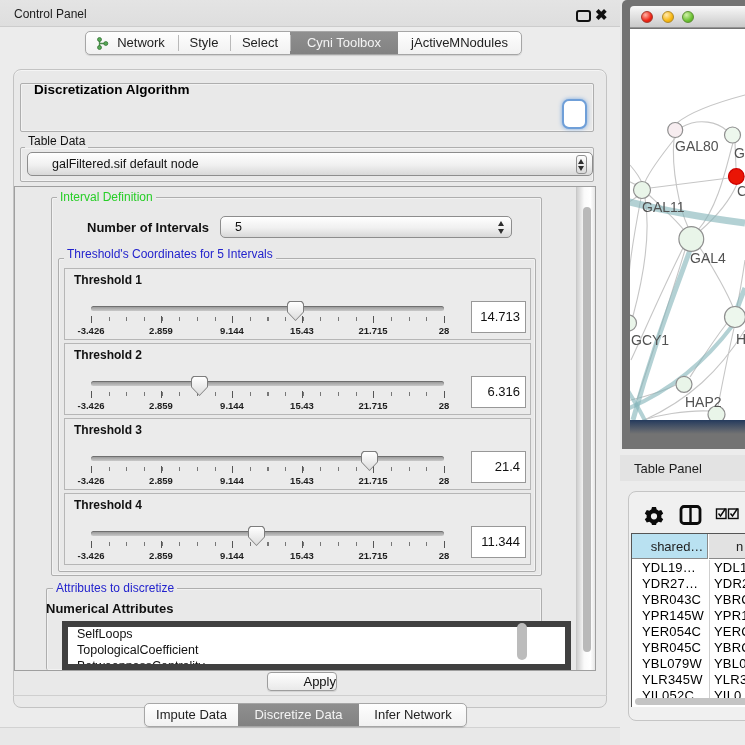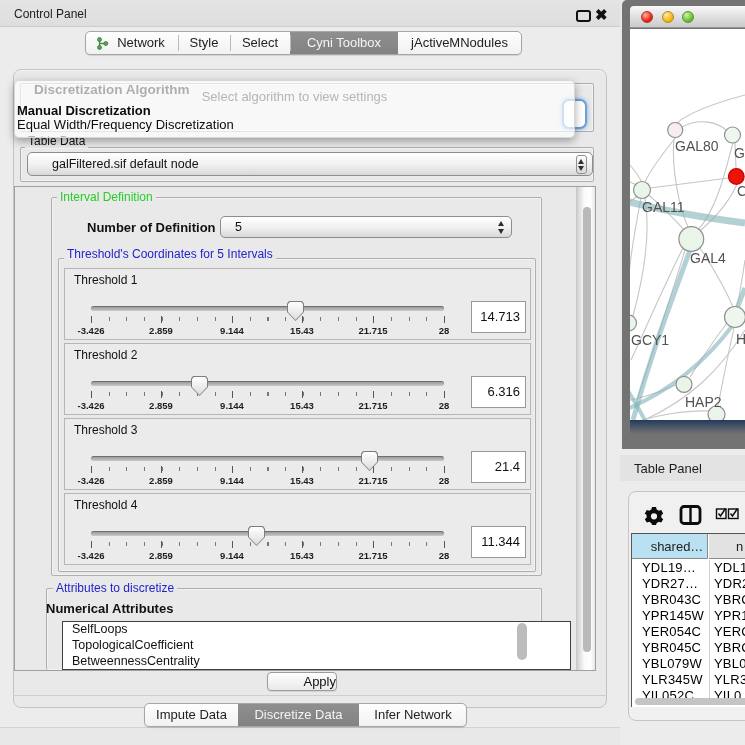--- a/index.html
+++ b/index.html
@@ -30,30 +30,30 @@
 #popup{position:absolute;left:14px;top:80px;width:561px;height:58px;background:rgba(255,255,255,.68);border:1px solid #d8d8d8;border-radius:5px;box-shadow:0 3px 9px rgba(0,0,0,.35)}
 #popup .p1{position:absolute;left:0;top:8px;width:100%;text-align:center;font-size:13px;color:#b5b5b5}
 #popup .p2{position:absolute;left:2px;top:22px;font-size:13px;font-weight:bold;color:#0c0c0c}
 #popup .p3{position:absolute;left:2px;top:36px;font-size:13px;color:#0c0c0c}
 
 #spane{position:absolute;left:14px;top:186px;width:582px;height:485px;border:1px solid #9f9f9f;background:#e9e9e9}
 #vtrack{position:absolute;right:0;top:0;width:19px;height:483px;background:linear-gradient(90deg,#cfcfcf,#fafafa 40%,#ffffff 75%,#e6e6e6);border-left:1px solid #c8c8c8}
 #vthumb{position:absolute;left:583px;top:207px;width:8px;height:445px;background:#b9b9b9;border-radius:4.5px}
 
 .tbox{position:absolute;left:64px;width:467px;height:72px;background:#ebebeb;border:1px solid #b6b6b6}
-.tlab{position:absolute;left:9px;top:4px;font-size:12px;font-weight:normal;color:#111}
+.tlab{position:absolute;left:9px;top:4px;font-size:12px;font-weight:bold;color:#111}
 .track{position:absolute;left:26px;top:37px;width:353px;height:5px;border-radius:2.5px;background:linear-gradient(#8f8f8f,#c9c9c9);box-shadow:inset 0 1px 0 rgba(0,0,0,.25)}
 .ticks{position:absolute;left:26px;top:48px;width:355px;height:4px;background:repeating-linear-gradient(90deg,#777 0,#777 1px,transparent 1px,transparent 17.65px)}
 .mt{position:absolute;top:47px;width:1px;height:7px;background:#555}
 .sl{position:absolute;top:56px;font-size:9.5px;font-weight:bold;color:#1d1d1d;transform:translateX(-50%);white-space:nowrap}
 .thumb{position:absolute;top:32px;width:17px;height:20px;background:#7d7d7d;clip-path:polygon(12% 0,88% 0,100% 12%,100% 55%,50% 100%,0 55%,0 12%)}
 .thumb:after{content:"";position:absolute;left:1px;top:1px;width:15px;height:18px;background:linear-gradient(#ffffff,#dcdcdc);clip-path:polygon(12% 0,88% 0,100% 12%,100% 55%,50% 100%,0 55%,0 12%)}
 .val{position:absolute;left:406px;top:32px;width:55px;height:32px;background:#fff;border:1px solid #989898;font-size:13px;color:#111;text-align:right;line-height:30px;padding-right:5px}
 
-#numlist{position:absolute;left:62px;top:621px;width:509px;height:49px;background:#fff;border:1px solid #404040;overflow:hidden}
+#numlist{position:absolute;left:62px;top:621px;width:509px;height:49px;background:#fff;border:6px solid #404040;overflow:hidden}
 #numlist div{font-size:12.5px;color:#111;padding-left:9px;height:15.8px;line-height:15.8px}
 #lthumb{position:absolute;left:517px;top:623px;width:10px;height:37px;background:#bcbcbc;border-radius:5px}
 
 #apply{position:absolute;left:267px;top:672px;width:70px;height:19px;background:linear-gradient(#fefefe,#e9e9e9);border:1px solid #9d9d9d;border-radius:4px;text-align:right;font-size:13px;color:#111;line-height:17px;box-shadow:0 1px 1px rgba(0,0,0,.1)}
 
 #net{position:absolute;left:622px;top:0;width:129px;height:449px;background:#737373;border-top-left-radius:5px}
 #nettitle{position:absolute;left:8px;top:6px;width:115px;height:22px;background:linear-gradient(#f8f8f8,#cacaca);border-bottom:1px solid #949494;border-top-left-radius:4px}
 .light{position:absolute;top:5px;width:12px;height:12px;border-radius:50%}
 #canvas{position:absolute;left:8px;top:29px;width:115px;height:391px;background:#ffffff}
 #netshadow{position:absolute;left:8px;top:420px;width:115px;height:14px;background:linear-gradient(#243a5c,rgba(61,102,162,0))}
@@ -112,21 +112,21 @@
   </div>
  </div>
 
  <div id="spane">
    <div id="vtrack"></div>
  </div>
  <div id="vthumb"></div>
 
  <div class="group" style="left:51px;top:197px;width:491px;height:379px"></div>
  <div class="gtitle" style="left:57px;top:190px;color:#27ce27;background:#e9e9e9">Interval Definition</div>
- <div class="abs" style="left:87px;top:220px;font-size:13px;font-weight:bold;color:#111">Number of Definition</div>
+ <div class="abs" style="left:87px;top:220px;font-size:13px;font-weight:bold;color:#111">Number of Intervals</div>
  <div class="combo" style="left:220px;top:216px;width:292px;height:22px">
    <span style="position:absolute;left:14px;top:3px">5</span>
    <span class="arr au" style="left:277px;top:4px;border-left-width:3.5px;border-right-width:3.5px"></span>
    <span class="arr ad" style="left:277px;top:12px;border-left-width:3.5px;border-right-width:3.5px"></span>
  </div>
  <div class="group" style="left:58px;top:258px;width:478px;height:314px"></div>
  <div class="gtitle" style="left:64px;top:247px;color:#2323cd;background:#e9e9e9">Threshold's Coordinates for 5 Intervals</div>
 
  <div class="tbox" style="top:268px">
    <div class="tlab">Threshold 1</div>
@@ -216,25 +216,20 @@
  <div id="lthumb"></div>
  <div id="apply">Apply</div>
  <div class="abs" style="left:13px;top:695px;width:594px;height:1px;background:#cfcfcf"></div>
 
  <div class="tabbar" style="left:144px;top:703px;width:323px">
    <div class="tab" style="left:0;width:93px">Impute Data</div>
    <div class="tab sel" style="left:93px;width:121px">Discretize Data</div>
    <div class="tab" style="left:214px;width:108px">Infer Network</div>
  </div>
 
- <div id="popup">
-  <div class="p1">Select algorithm to view settings</div>
-  <div class="p2">Manual Discretization</div>
-  <div class="p3">Equal Width/Frequency Discretization</div>
- </div>
 </div>
 
 <div id="net">
   <div id="nettitle">
     <span class="light" style="left:11px;background:radial-gradient(circle at 35% 30%,#ffb3a5,#ef2415 60%,#c21507);border:.5px solid #a5382c"></span>
     <span class="light" style="left:32px;background:radial-gradient(circle at 35% 30%,#ffe9b0,#f7b711 60%,#d99a05);border:.5px solid #b08a28"></span>
     <span class="light" style="left:52px;background:radial-gradient(circle at 35% 30%,#d2f0a8,#6cc234 60%,#4d9c1d);border:.5px solid #5d8f35"></span>
   </div>
   <div id="canvas">
     <svg width="115" height="391" viewBox="630 29 115 391">

